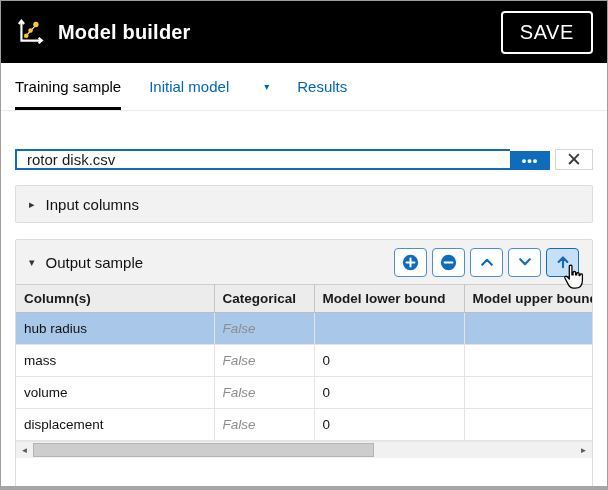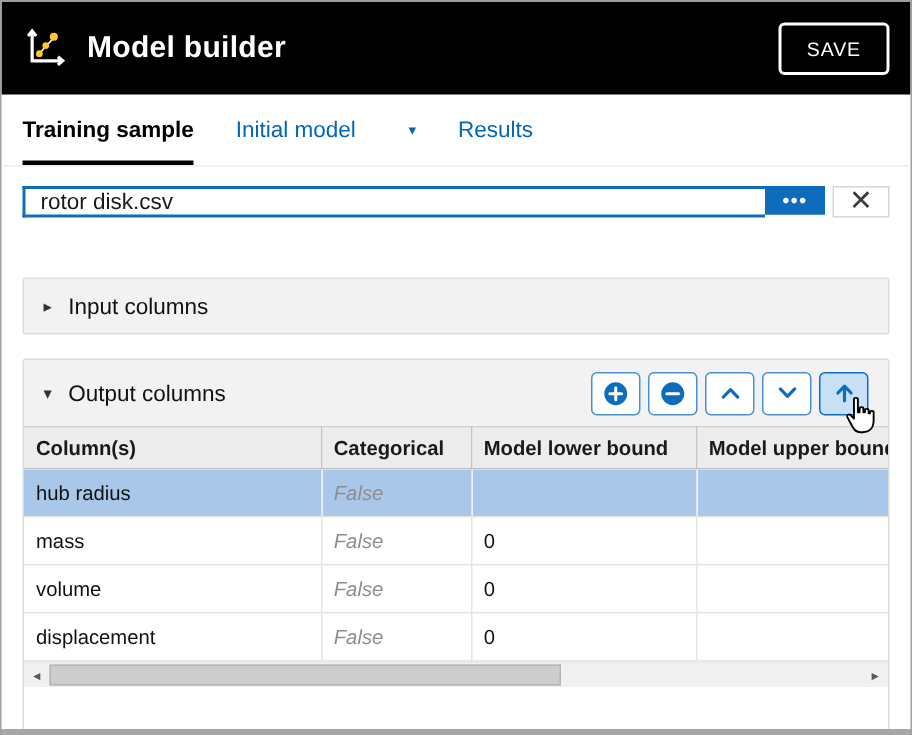--- a/index.html
+++ b/index.html
@@ -3,31 +3,31 @@
 <meta charset="utf-8">
 <style>
   * { margin:0; padding:0; box-sizing:border-box; }
   html,body { width:608px; height:490px; background:#fff; font-family:"Liberation Sans", sans-serif; }
   .window { width:608px; height:490px; background:#fff; border:1px solid #9e9e9e; border-bottom:4px solid #a6a6a6; overflow:hidden; position:relative; }
 
   
   .titlebar { background:#000; height:62px; display:flex; align-items:center; padding:0 14px;justify-content:center; }
   .app-icon { width:30px; height:30px; margin-right:13px; flex:0 0 auto; }
   .app-title { color:#fff; font-size:20px; font-weight:600; letter-spacing:0.2px; }
-  .save-btn { margin-left:auto; background:#000; color:#fff; border:2px solid #fff; border-radius:4px; padding:8px 17px; font-size:13px; font-weight:400; letter-spacing:0.6px; cursor:pointer; font-family:inherit; }
+  .save-btn { margin-left:auto; background:#000; color:#fff; border:2px solid #fff; border-radius:4px; padding:8px 17px; font-size:20px; font-weight:400; letter-spacing:0.6px; cursor:pointer; font-family:inherit; }
 
   
   .tabs { display:flex; gap:28px; padding:0 14px; height:48px; align-items:stretch; border-bottom:1px solid #ececec; }
   .tab { display:flex; align-items:center; font-size:15px; cursor:pointer; border-bottom:3px solid transparent; padding-top:3px; }
-  .tab.active { font-weight:700; color:#000; border-bottom-color:#000; }
+  .tab.active { font-weight:400; color:#000; border-bottom-color:#000; }
   .tab.link { color:#0067b8;text-align:right; }
   .tab .caret { font-size:10px; margin-left:7px; color:#0067b8; }
 
   
-  .file-row { display:flex; align-items:flex-start; padding:13px 14px 11px 14px; height:70px; }
+  .file-row { display:flex; align-items:flex-end; padding:13px 14px 11px 14px; height:70px; }
   .file-input { flex:1; border:2px solid #0f6cbd; border-right:none; font-size:15px; padding:0 10px; color:#1a1a1a; outline:none; font-family:inherit; }
   .browse-btn { width:40px; background:#0f6cbd; color:#fff; border:2px solid #0f6cbd; font-size:13px; font-weight:700; letter-spacing:1px; cursor:pointer; font-family:inherit; }
   .clear-btn { width:38px; background:#fff; border:1px solid #d6d6d6; margin-left:5px; color:#3a3a3a; font-size:19px; cursor:pointer; font-family:inherit; line-height:1; }
 
   
   .panel-collapsed { margin:4px 14px 16px 14px; height:38px; background:#f2f2f2; border:1px solid #dcdcdc; border-radius:2px; display:flex; align-items:center; padding:0 13px; gap:11px; font-size:15px; color:#111; cursor:pointer; }
   .tri { font-size:11px; color:#333; }
 
   .panel-open { margin:0 14px; border:1px solid #dcdcdc; border-radius:2px; background:#fff; position:relative; }
   .panel-open-header { height:44px; background:#f2f2f2; display:flex; align-items:center; padding:0 13px; gap:11px; font-size:15px; color:#111; }
@@ -96,21 +96,21 @@
 
   <div class="panel-collapsed">
     <span class="tri">▸</span>
     <span>Input columns</span>
   </div>
 
   <div class="panel-open">
     <div class="panel-open-header">
       <div class="panel-title-zone">
         <span class="tri">▾</span>
-        <span>Output columns</span>
+        <span>Output sample</span>
       </div>
       <div class="toolbar">
         <button class="tbtn">
           <svg width="17" height="17" viewBox="0 0 16 16">
             <circle cx="8" cy="8" r="7.2" fill="#0f6cbd"></circle>
             <path d="M8 4.3 V11.7 M4.3 8 H11.7" stroke="#fff" stroke-width="1.9" stroke-linecap="round"></path>
           </svg>
         </button>
         <button class="tbtn">
           <svg width="17" height="17" viewBox="0 0 16 16">

